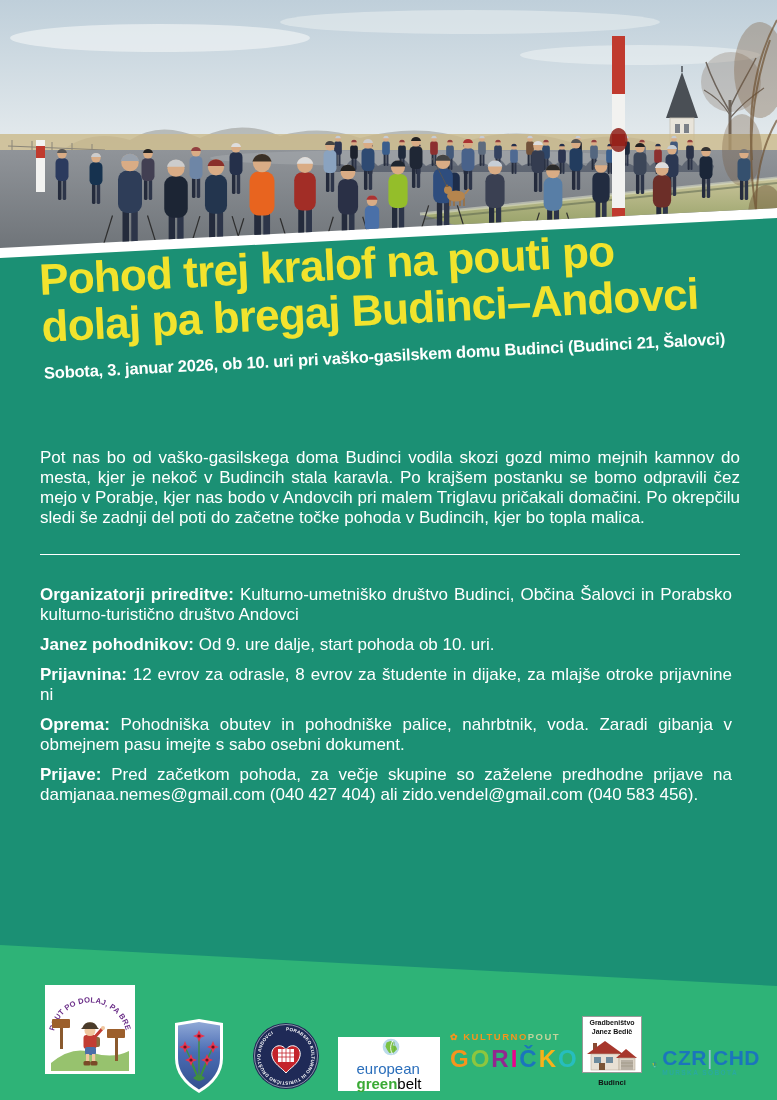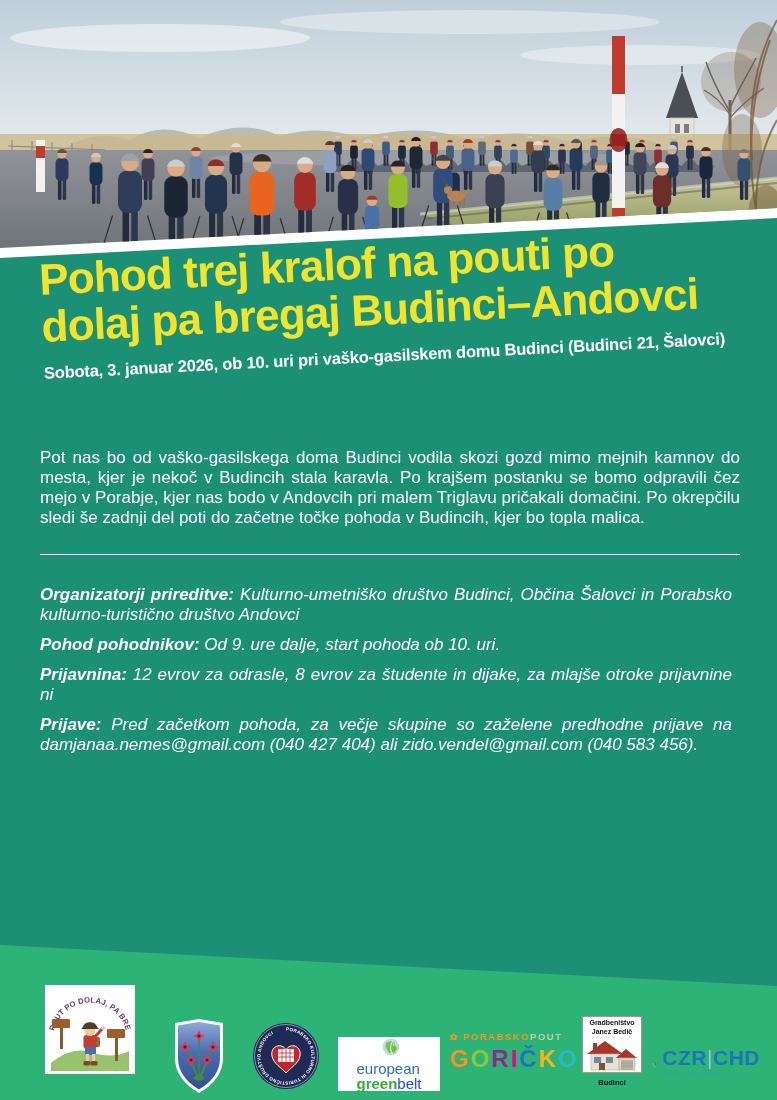--- a/index.html
+++ b/index.html
@@ -17,33 +17,33 @@
                transform:rotate(-2.9deg);transform-origin:0 0;}
   .title-line{color:#f2e32d;font-size:44px;font-weight:bold;line-height:47px;
               letter-spacing:-0.8px;white-space:nowrap;}
   .subtitle{margin-top:14px;color:#ffffff;font-weight:bold;font-size:16.5px;
             letter-spacing:-0.2px;white-space:nowrap;}
   
   .content{position:absolute;left:40px;top:448px;width:700px;z-index:5;color:#ffffff;
            font-size:17px;line-height:20px;text-align:justify;}
   .intro{margin:0;}
   hr.divider{border:none;border-top:1.5px solid #ffffff;margin:26px 0 30px 0;}
-  .detail{margin:0 8px 10px 0;font-style:italic;}
+  .detail{margin:0 8px 10px 0;}
   .detail strong{font-weight:bold;}
   
   .logo{position:absolute;z-index:6;}
   .logo-card{background:#ffffff;}
   .lg-pout{left:45px;top:985px;width:90px;height:89px;}
   .lg-shield{left:172px;top:1018px;width:54px;height:76px;}
   .lg-circle{left:252px;top:1022px;width:68px;height:68px;}
   .lg-greenbelt{left:338px;top:1037px;width:102px;height:54px;display:flex;align-items:center;gap:4px;flex-direction:column;}
   .gb-text{line-height:15px;font-size:15px;}
   .gb-l1{color:#2a6ebb;}
   .gb-green{color:#3aaa35;font-weight:bold;}
-  .gb-belt{color:#1d4ed8;}
+  .gb-belt{color:#000000;}
   .lg-goricko{left:450px;top:1031px;width:130px;height:60px;text-align:left;}
   .gk-top{font-size:9.5px;font-weight:bold;letter-spacing:1.5px;white-space:nowrap;}
   .gk-krajinski{color:#f7941d;}
   .gk-park{color:#c2d39b;}
   .gk-flower{color:#f7941d;font-size:9px;}
   .gk-main{font-size:24px;font-weight:bold;letter-spacing:2px;margin-top:3px;white-space:nowrap;}
   .lg-bedic{left:582px;top:1016px;width:60px;height:57px;border:1px solid #999;
             box-sizing:border-box;text-align:center;padding-top:2px;}
   .bd-t{font-size:7px;font-weight:bold;color:#111;line-height:8.5px;}
   .bd-b{font-size:7.5px;font-weight:bold;color:#111;margin-top:1px;}
@@ -533,22 +533,23 @@
       <span class="title-line">dolaj pa bregaj Budinci–Andovci</span>
     </h1>
     <div class="subtitle">Sobota, 3. januar 2026, ob 10. uri pri vaško-gasilskem domu Budinci (Budinci 21, Šalovci)</div>
   </div>
 
   <div class="content">
     <p class="intro">Pot nas bo od vaško-gasilskega doma Budinci vodila skozi gozd mimo mejnih kamnov do mesta, kjer je nekoč v Budincih stala karavla. Po krajšem postanku se bomo odpravili čez mejo v Porabje, kjer nas bodo v Andovcih pri malem Triglavu pričakali domačini. Po okrepčilu sledi še zadnji del poti do začetne točke pohoda v Budincih, kjer bo topla malica.</p>
     <hr class="divider">
     <div id="details">
         <p class="detail"><strong>Organizatorji prireditve:</strong><span> Kulturno-umetniško društvo Budinci, Občina Šalovci in Porabsko kulturno-turistično društvo Andovci</span></p>
-        <p class="detail"><strong>Pohod pohodnikov:</strong><span> Od 9. ure dalje, start pohoda ob 10. uri.</span></p>
+        <p class="detail"><strong>Janez pohodnikov:</strong><span> Od 9. ure dalje, start pohoda ob 10. uri.</span></p>
         <p class="detail"><strong>Prijavnina:</strong><span> 12 evrov za odrasle, 8 evrov za študente in dijake, za mlajše otroke prijavnine ni</span></p>
+        <p class="detail"><strong>Oprema:</strong><span> Pohodniška obutev in pohodniške palice, nahrbtnik, voda. Zaradi gibanja v obmejnem pasu imejte s sabo osebni dokument.</span></p>
         <p class="detail"><strong>Prijave:</strong><span> Pred začetkom pohoda, za večje skupine so zaželene predhodne prijave na damjanaa.nemes@gmail.com (040 427 404) ali zido.vendel@gmail.com (040 583 456).</span></p>
       </div>
   </div>
 
   <div class="logo logo-card lg-pout">
     <svg width="90" height="89" viewBox="0 0 90 89">
       <path id="poutArc" d="M9 46 A37 37 0 0 1 81 46" fill="none"></path>
       <text font-size="7.6" font-weight="bold" fill="#6b2e88" letter-spacing="0.2" font-family="Liberation Sans,sans-serif">
         <textPath href="#poutArc">POUT PO DOLAJ, PA BREGAJ.</textPath>
       </text>
@@ -649,21 +650,21 @@
     </svg>
     <div class="gb-text">
       <div class="gb-l1">european</div>
       <div><span class="gb-green">green</span><span class="gb-belt">belt</span></div>
     </div>
   </div>
 
   <div class="logo lg-goricko">
     <div class="gk-top">
       <span class="gk-flower">✿</span>
-      <span class="gk-krajinski">PORABSKO</span><span class="gk-park">POUT</span>
+      <span class="gk-krajinski">KULTURNO</span><span class="gk-park">POUT</span>
     </div>
     <div class="gk-main" id="gk-letters"><span style="color: rgb(247, 148, 29);">G</span><span style="color: rgb(141, 198, 63);">O</span><span style="color: rgb(146, 39, 143);">R</span><span style="color: rgb(236, 0, 140);">I</span><span style="color: rgb(27, 117, 188);">Č</span><span style="color: rgb(249, 178, 26);">K</span><span style="color: rgb(39, 189, 190);">O</span></div>
   </div>
 
   <div class="logo logo-card lg-bedic">
     <div class="bd-t">Gradbeništvo</div>
     <div class="bd-t">Janez Bedič</div>
     <svg width="54" height="36" viewBox="0 0 54 36" style="margin-top:1px;">
       <rect x="8" y="6" width="4" height="9" fill="#8a4a32"></rect>
       <polygon points="2,17 20,4 38,17" fill="#a7372c"></polygon>

